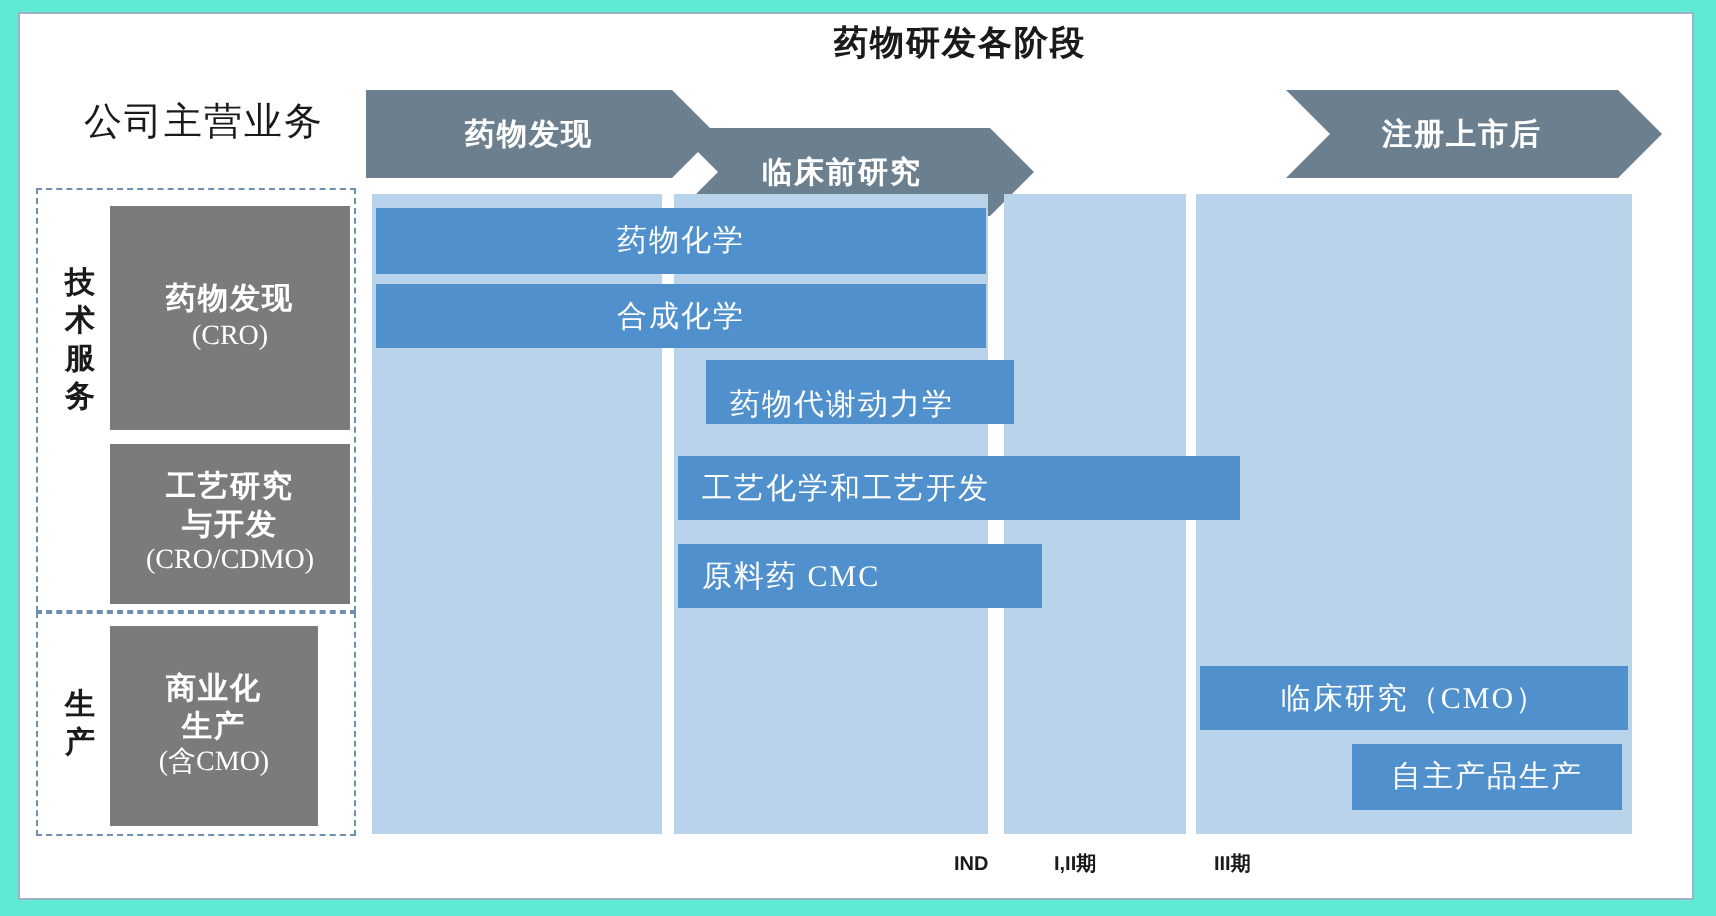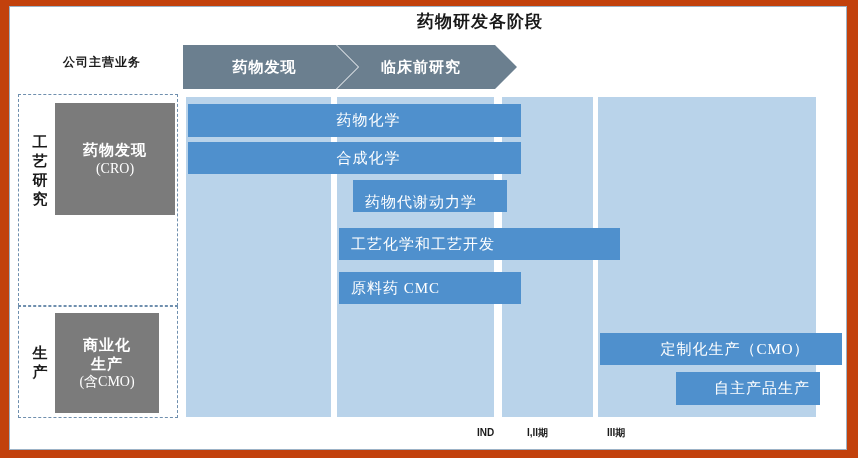--- a/index.html
+++ b/index.html
@@ -1,37 +1,37 @@
 <!DOCTYPE html>
 <html><head>
 <meta charset="utf-8">
 <style>
   html,body{margin:0;padding:0;}
   body{
     width:858px;height:458px;background:#ffffff;
     font-family:"Liberation Sans","DejaVu Sans",sans-serif;
     -webkit-font-smoothing:antialiased;
   }
-  #root{position:relative;width:858px;height:458px;overflow:hidden;background:#c2410c;}
+  #root{position:relative;width:858px;height:458px;overflow:hidden;background:#5eead4;}
 
   
   .frame{
     position:absolute;left:9px;top:6px;width:838px;height:444px;
     border:1px solid #9cb2c6;box-sizing:border-box;background:#fff;
   }
 
   
   .main-title{
     position:absolute;left:330px;top:9px;width:300px;height:26px;
     text-align:center;font-size:17px;font-weight:bold;color:#1a1a1a;
     line-height:26px;letter-spacing:1px;
   }
   .left-title{
     position:absolute;left:22px;top:48px;width:160px;height:28px;
-    text-align:center;font-size:12px;font-weight:bold;color:#1a1a1a;
+    text-align:center;font-size:19px;font-weight:normal;color:#1a1a1a;
     line-height:28px;letter-spacing:1px;
   }
 
   
   .stage-bar{position:absolute;left:183px;top:45px;width:648px;height:44px;}
   .stage{
     position:absolute;top:0;height:44px;background:#6b7f8f;
     display:flex;align-items:center;justify-content:center;
     color:#ffffff;font-size:15px;font-weight:bold;letter-spacing:1px;
   }
@@ -59,21 +59,21 @@
   .biz-box .l1{font-size:15px;font-weight:bold;letter-spacing:1px;}
   .biz-box .l2{font-size:14px;font-family:"Liberation Serif","DejaVu Serif",serif;text-align:right;}
 
   
   .bar{
     position:absolute;background:#4f90cd;color:#ffffff;
     display:flex;align-items:center;
     font-size:15px;letter-spacing:1px;white-space:nowrap;
     font-family:"Liberation Serif","DejaVu Serif",serif;
   }
-  .bar.center{justify-content:center;padding-left:28px;}
+  .bar.center{justify-content:center;}
   .bar.padl{padding-left:12px;box-sizing:border-box;}
 
   
   .phase{
     position:absolute;font-size:10px;font-weight:bold;color:#1a1a1a;
     white-space:nowrap;line-height:18px;
   }
 </style>
 </head>
 <body>
@@ -82,41 +82,49 @@
 
   <div class="frame"></div>
 
   <div class="main-title">药物研发各阶段</div>
   <div class="left-title">公司主营业务</div>
 
   <div class="stage-bar">
     <div class="stage s1" style="left:0px;   width:175px;">
         <span>药物发现</span>
       </div>
-    <div class="stage mid" style="left:154px; width:180px;">
+    <div class="stage mid" style="left:154px; width:180px;margin-top:19px;">
         <span>临床前研究</span>
+      </div>
+    <div class="stage last" style="left:460px; width:188px;">
+        <span>注册上市后</span>
       </div>
   </div>
 
   <div class="col" style="left:186px;top:97px;width:145px;height:320px;"></div>
   <div class="col" style="left:337px;top:97px;width:157px;height:320px;"></div>
   <div class="col" style="left:502px;top:97px;width:91px;height:320px;"></div>
   <div class="col" style="left:598px;top:97px;width:218px;height:320px;"></div>
 
   <div class="grp" style="left:18px;top:94px;width:160px;height:212px;"></div>
   <div class="grp" style="left:18px;top:306px;width:160px;height:112px;"></div>
 
-  <div class="grp-label" style="left:27px;top:132px;">工艺研究</div>
+  <div class="grp-label" style="left:27px;top:132px;">技术服务</div>
   <div class="grp-label" style="left:27px;top:343px;">生产</div>
 
   <div class="biz-box" style="left:55px;top:103px;width:120px;height:112px;">
     <div class="l1">药物发现</div>
     <div class="l2">(CRO)</div>
   </div>
 
+  <div class="biz-box" style="left:55px;top:222px;width:120px;height:80px;">
+    <div class="l1">工艺研究</div>
+    <div class="l1">与开发</div>
+    <div class="l2">(CRO/CDMO)</div>
+  </div>
 
   <div class="biz-box" style="left:55px;top:313px;width:104px;height:100px;">
     <div class="l1">商业化</div>
     <div class="l1">生产</div>
     <div class="l2">(含CMO)</div>
   </div>
 
   <div class="bar center" style="left:188px;top:104px;width:305px;height:33px;">
     <span>药物化学</span>
   </div>
@@ -131,24 +139,24 @@
 
   <div class="bar padl" style="left:339px;top:228px;width:281px;height:32px;">
     <span>工艺化学和工艺开发</span>
   </div>
 
   <div class="bar padl" style="left:339px;top:272px;width:182px;height:32px;">
     <span>原料药 CMC</span>
   </div>
 
   <div class="bar center" style="left:600px;top:333px;width:214px;height:32px;">
-    <span>定制化生产（CMO）</span>
+    <span>临床研究（CMO）</span>
   </div>
 
-  <div class="bar center" style="left:676px;top:372px;width:116px;height:33px;">
+  <div class="bar center" style="left:676px;top:372px;width:135px;height:33px;">
     <span>自主产品生产</span>
   </div>
 
   <div class="phase" style="left:477px;top:424px;">IND</div>
   <div class="phase" style="left:527px;top:424px;">I,II期</div>
   <div class="phase" style="left:607px;top:424px;">III期</div>
 
 </div>
 
 </body></html>

